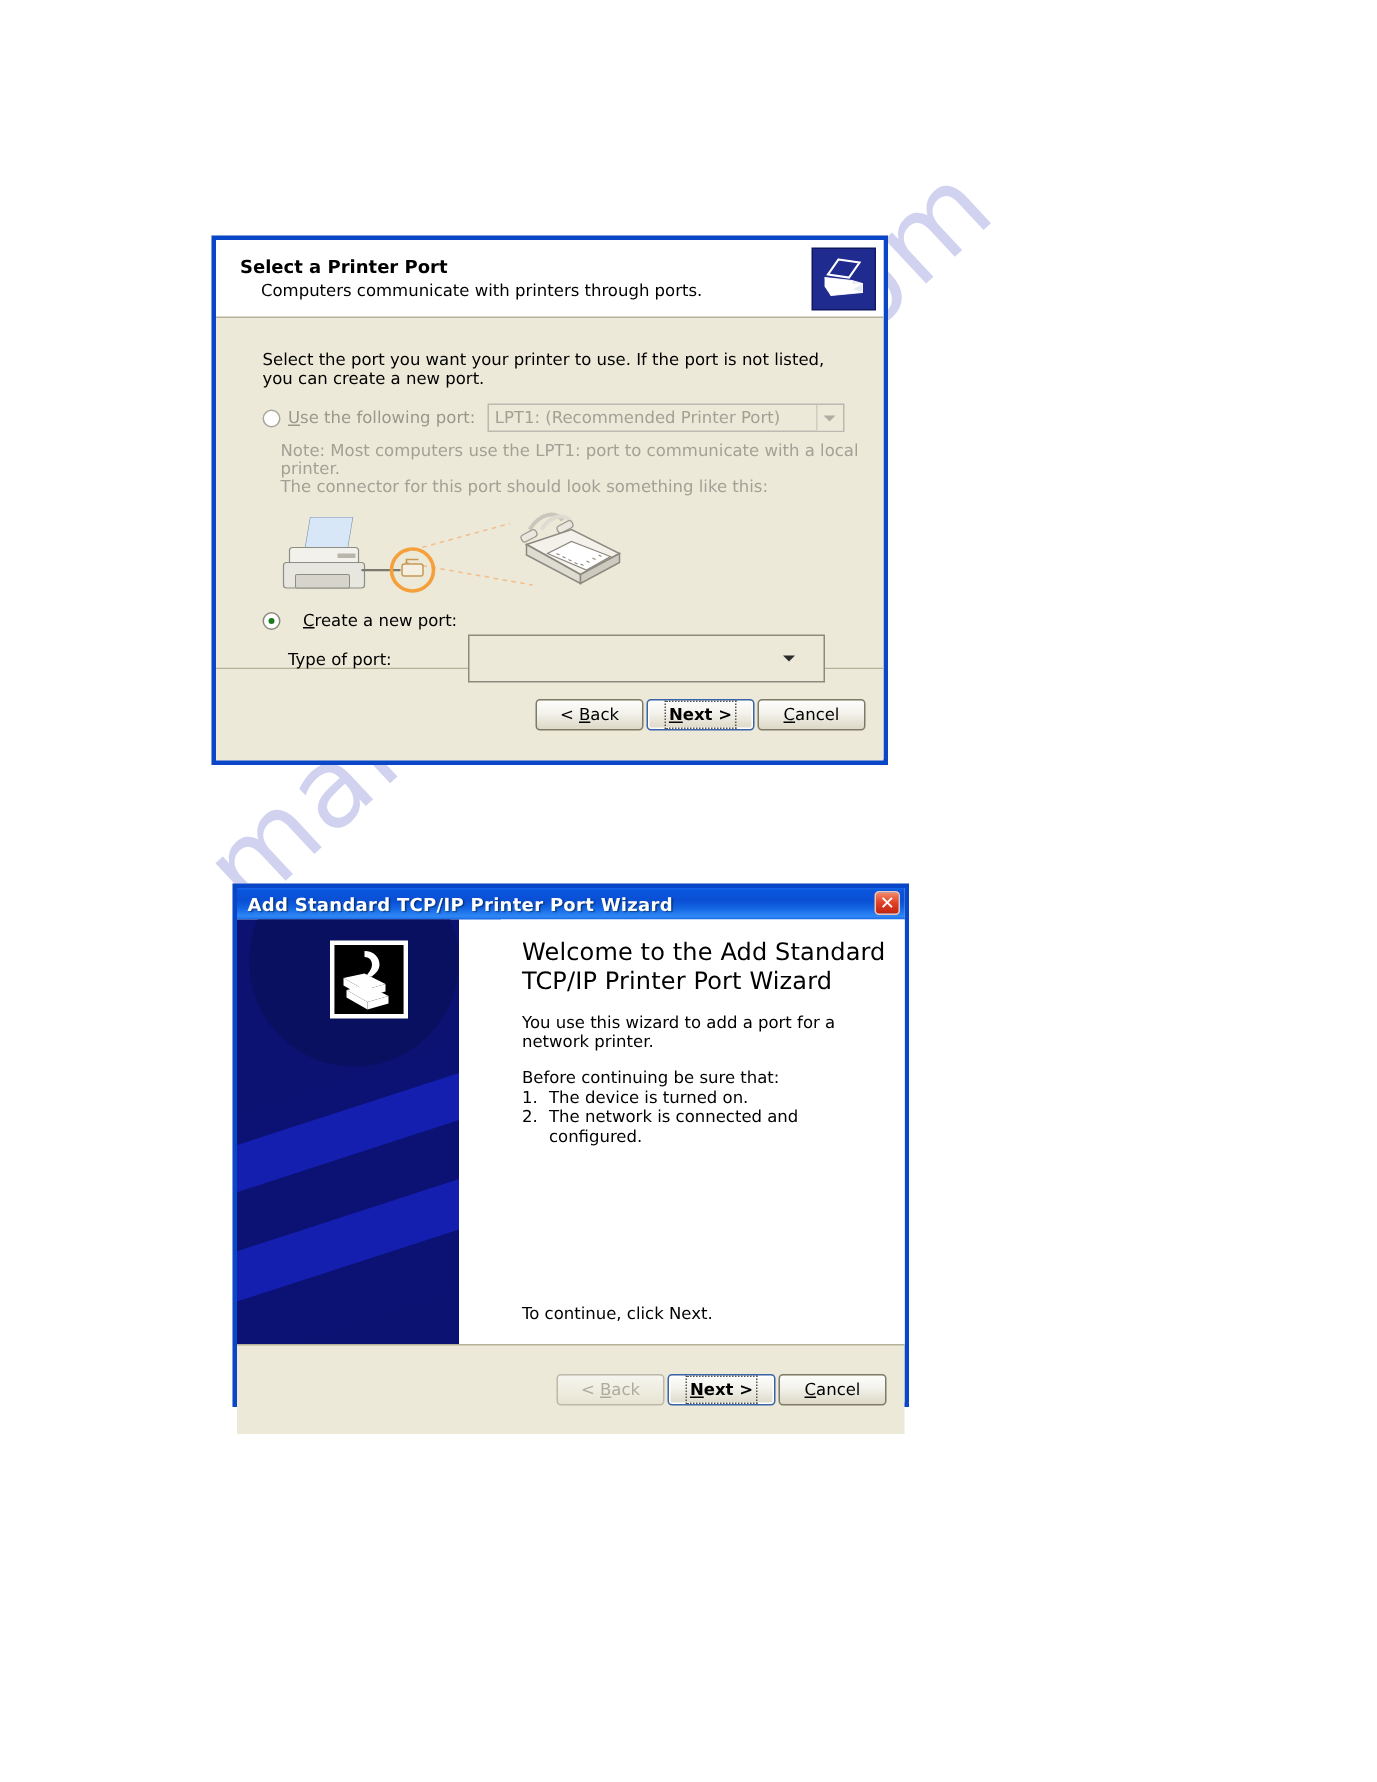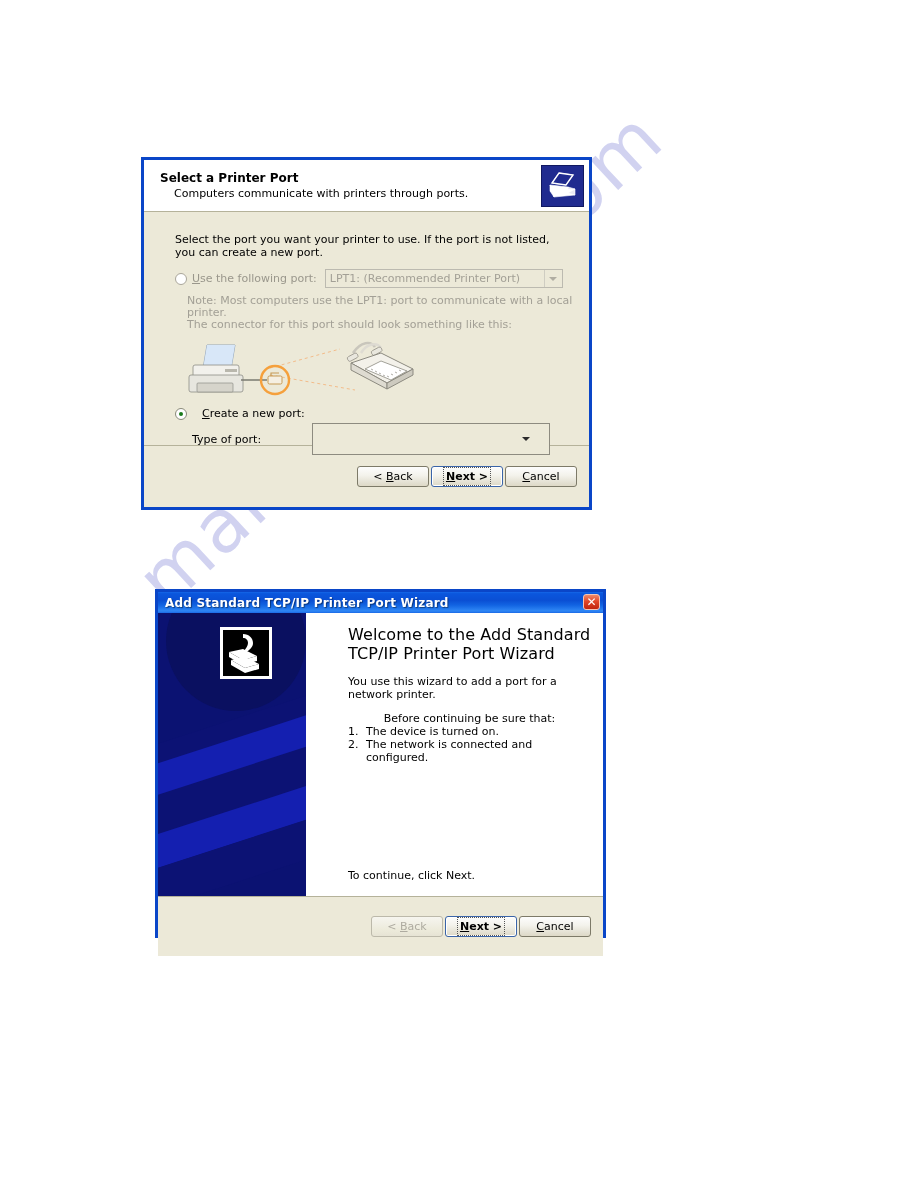--- a/index.html
+++ b/index.html
@@ -546,21 +546,21 @@
         </div>
       </div>
     </div>
 
     <div id="d2-content">
       <div class="d2-title">
         <span>Welcome to the Add Standard</span><br>
         <span>TCP/IP Printer Port Wizard</span>
       </div>
       <p class="d2-p">You use this wizard to add a port for a network printer.</p>
-      <div class="d2-p" style="margin-bottom:0;text-align:center;">Before continuing be sure that:</div>
+      <div class="d2-p" style="margin-bottom:0;">Before continuing be sure that:</div>
       <ul class="d2-list">
         <li>
           <span class="num">1.</span>
           <span>The device is turned on.</span>
         </li>
         <li>
           <span class="num">2.</span>
           <span>The network is connected and configured.</span>
         </li>
       </ul>

